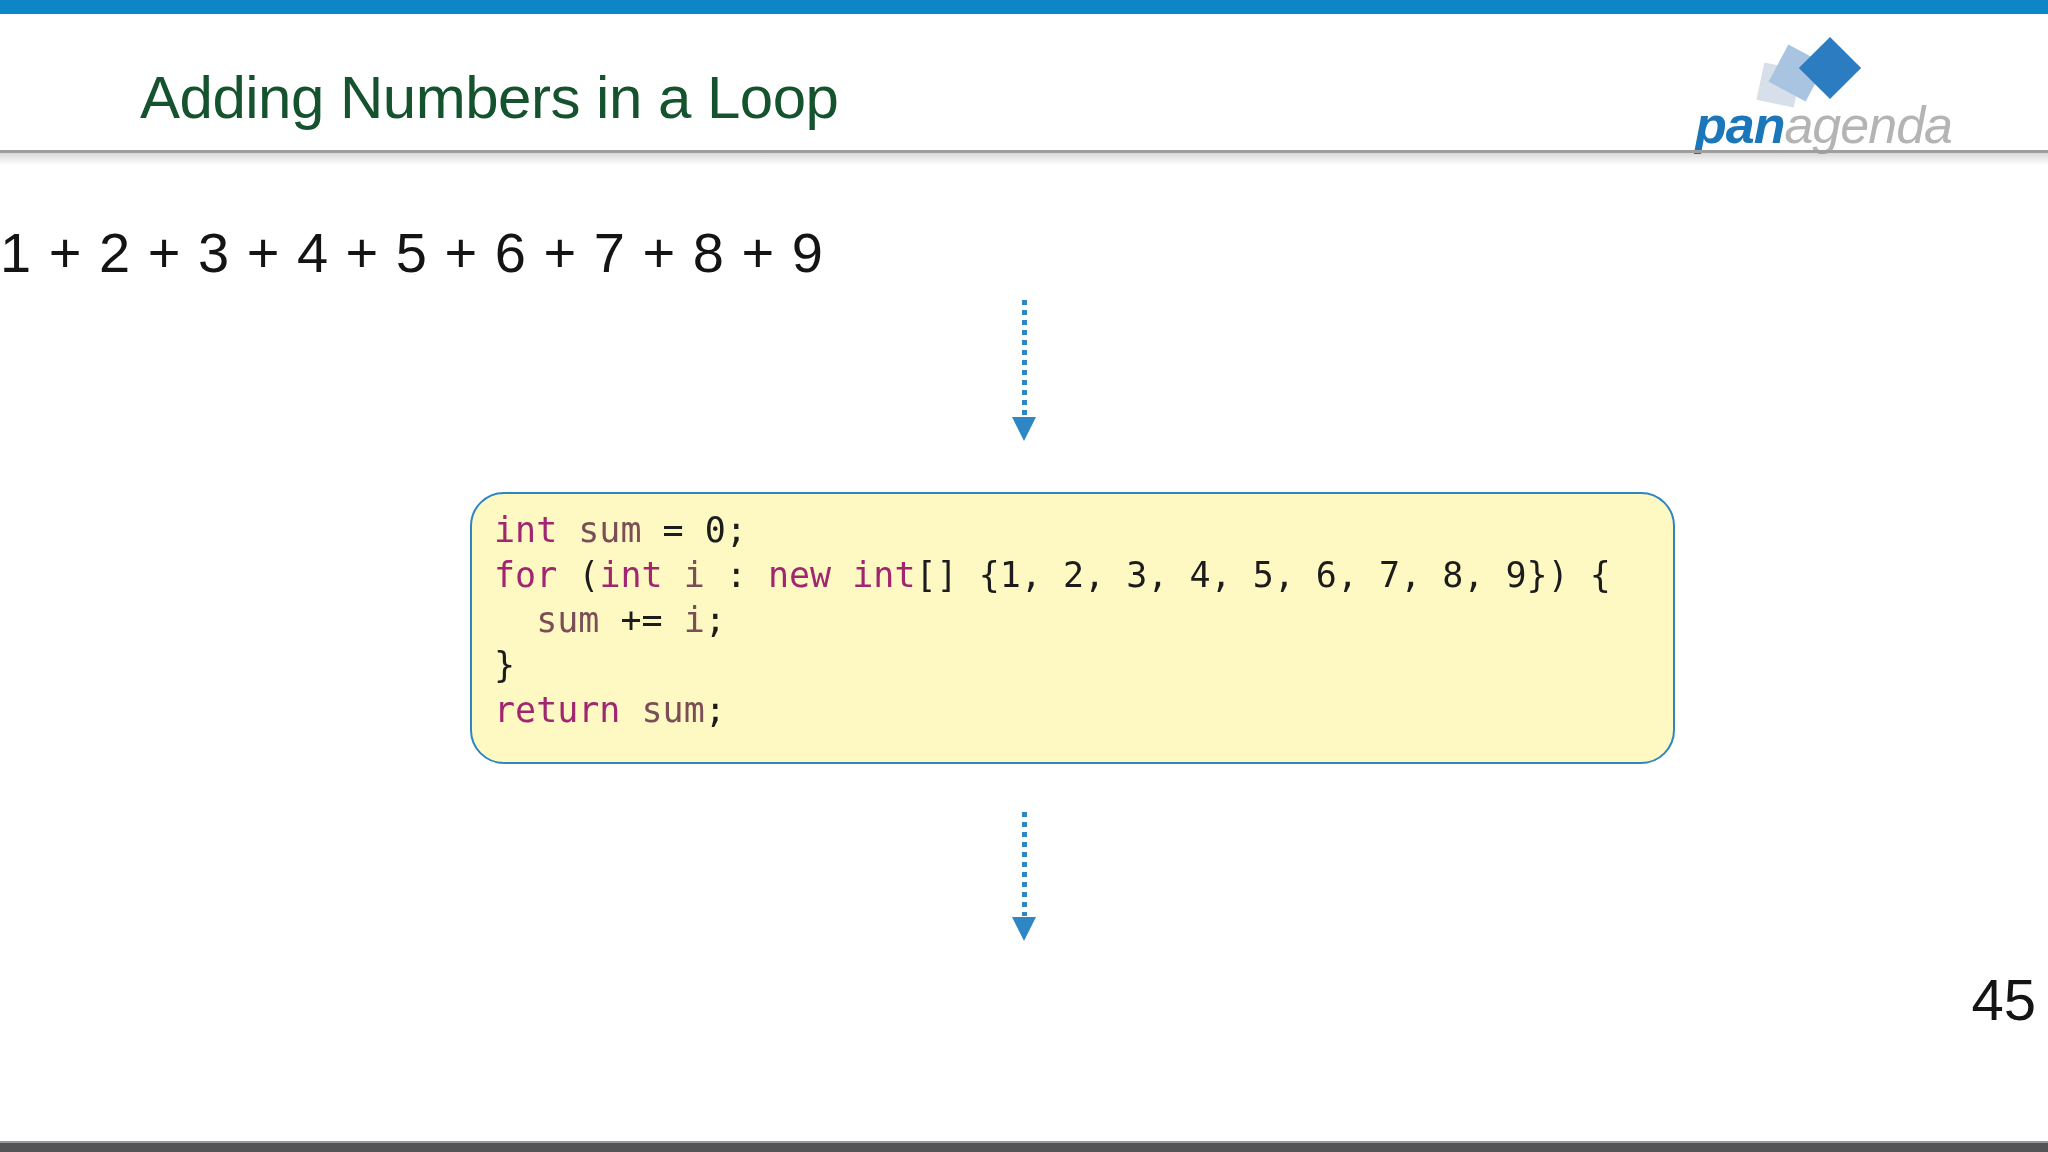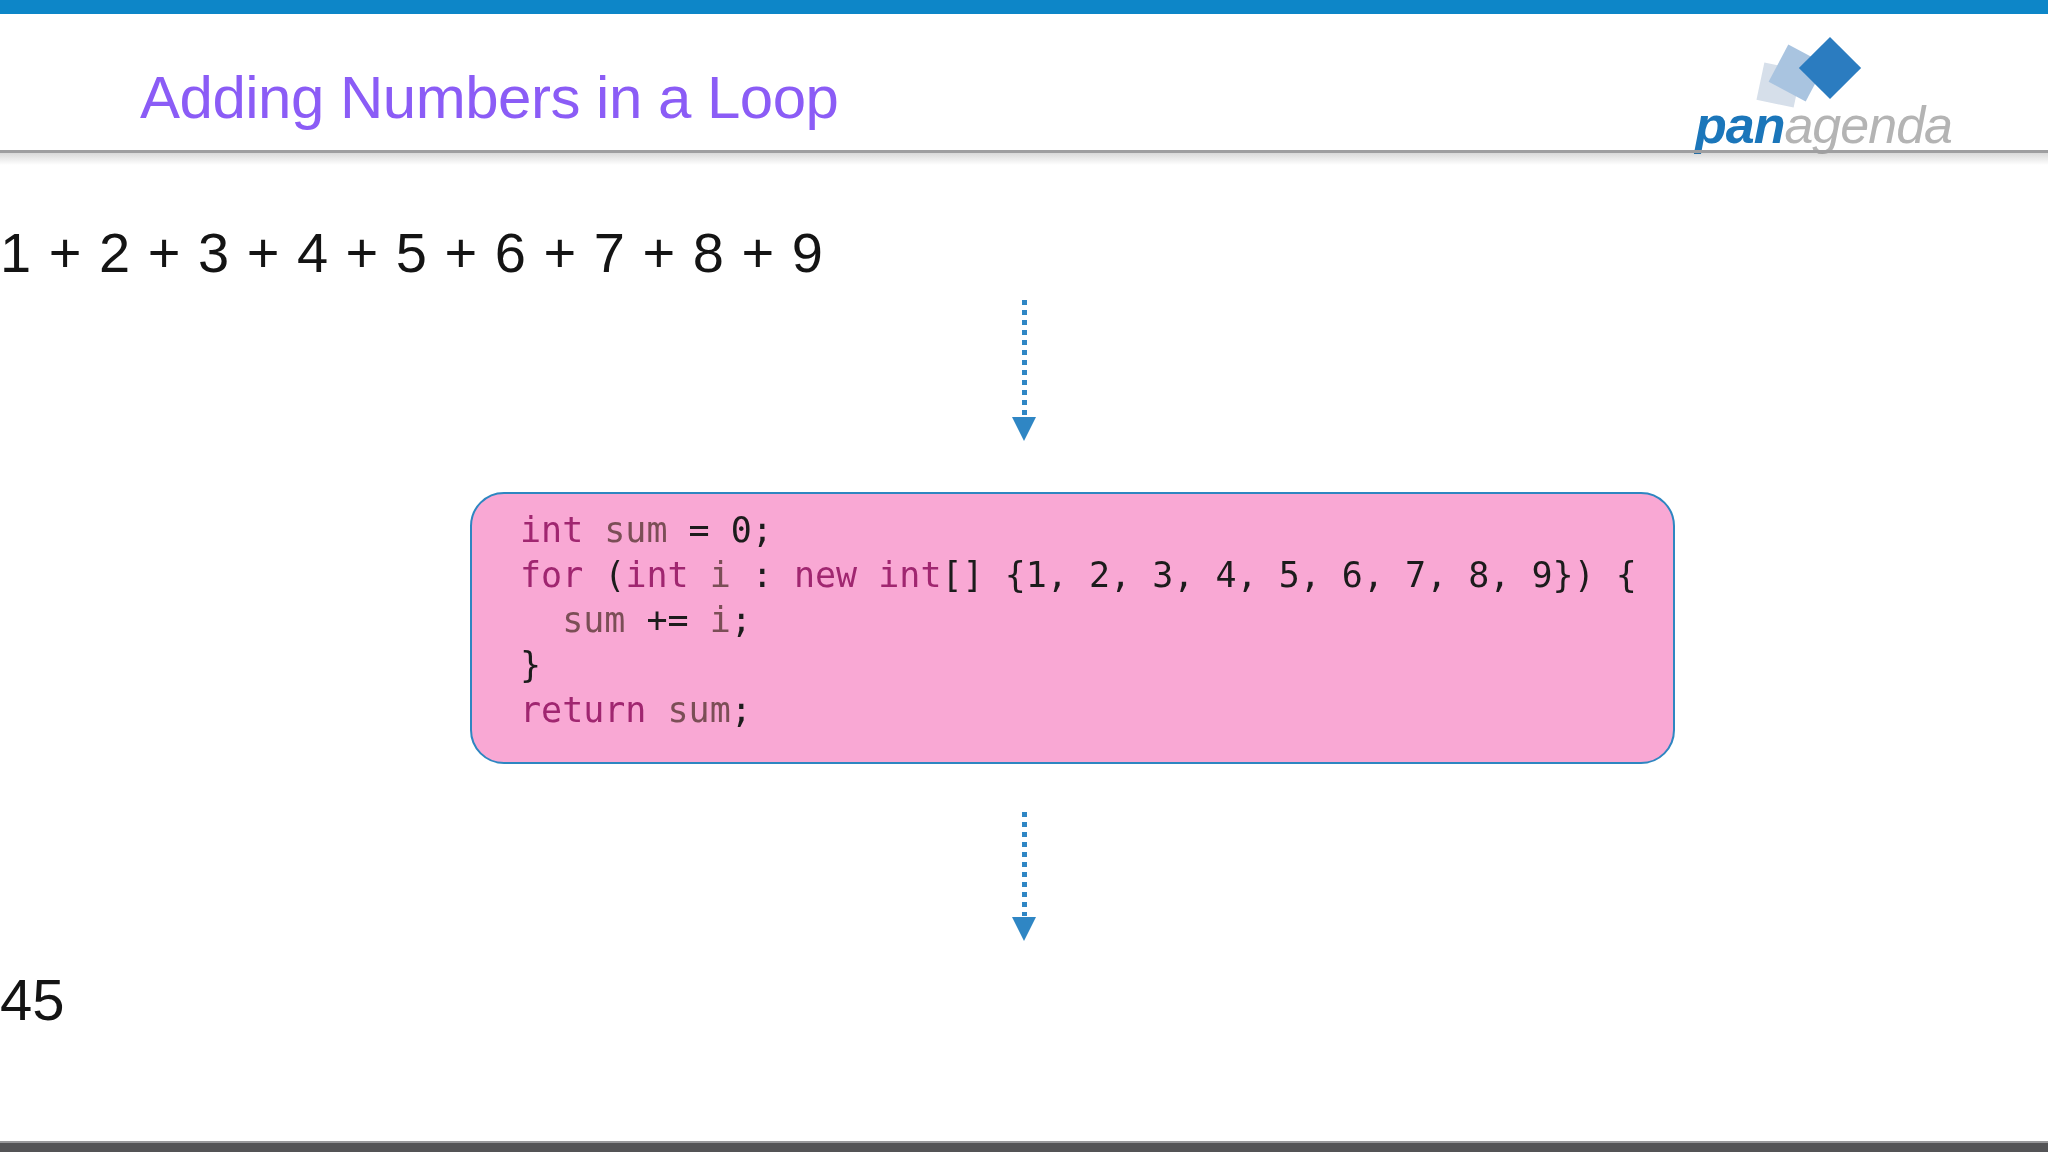--- a/index.html
+++ b/index.html
@@ -22,21 +22,21 @@
   }
 
   
   .header {
     position: absolute; left: 0; top: 14px; width: 2048px; height: 136px;
     background: #ffffff;
   }
   .page-title {
     position: absolute; left: 140px; top: 48px;
     font-size: 60px; line-height: 72px; font-weight: 500;
-    letter-spacing: -0.5px; color: #8b5cf6; white-space: nowrap;
+    letter-spacing: -0.5px; color: #14532d; white-space: nowrap;
   }
   .header-divider {
     position: absolute; left: 0; top: 150px; width: 2048px; height: 3px;
     background: #9e9ea0;
   }
   .header-divider::after {
     content: ""; position: absolute; left: 0; top: 3px; width: 100%; height: 12px;
     background: linear-gradient(to bottom, rgba(80,80,80,0.22), rgba(80,80,80,0));
   }
 
@@ -80,34 +80,34 @@
   .flow-arrow.first  .arrow-dotted { height: 116px; }
   .flow-arrow.second .arrow-dotted { height: 104px; }
   .arrow-head {
     width: 0; height: 0; margin-top: 1px;
     border-left: 12px solid transparent; border-right: 12px solid transparent;
     border-top: 24px solid #2f86c4;
   }
 
   .code-box {
     position: absolute; left: 470px; top: 492px; width: 1205px; height: 272px;
-    border: 2.5px solid #2e86c1; border-radius: 34px; background: #f9a8d4;
-    padding: 14px 0 0 48px;
+    border: 2.5px solid #2e86c1; border-radius: 34px; background: #fef9c3;
+    padding: 14px 0 0 22px;
   }
   .code-block {
     font-family: "DejaVu Sans Mono", "Liberation Mono", monospace;
     font-size: 35px; line-height: 45px; white-space: pre; color: #1c1c1c;
   }
   .tok-kw  { color: #a02670; }
   .tok-var { color: #7b4e56; }
   .tok-pl  { color: #1c1c1c; }
 
   .result-value {
     position: absolute; left: 0; top: 968px; width: 2036px;
-    text-align: left; font-size: 58px; line-height: 64px; font-weight: 500;
+    text-align: right; font-size: 58px; line-height: 64px; font-weight: 500;
     color: #141414;
   }
 </style>
 </head>
 <body>
 
 <div class="top-bar"></div>
 
 <div class="header">
   <div class="page-title">Adding Numbers in a Loop</div>

